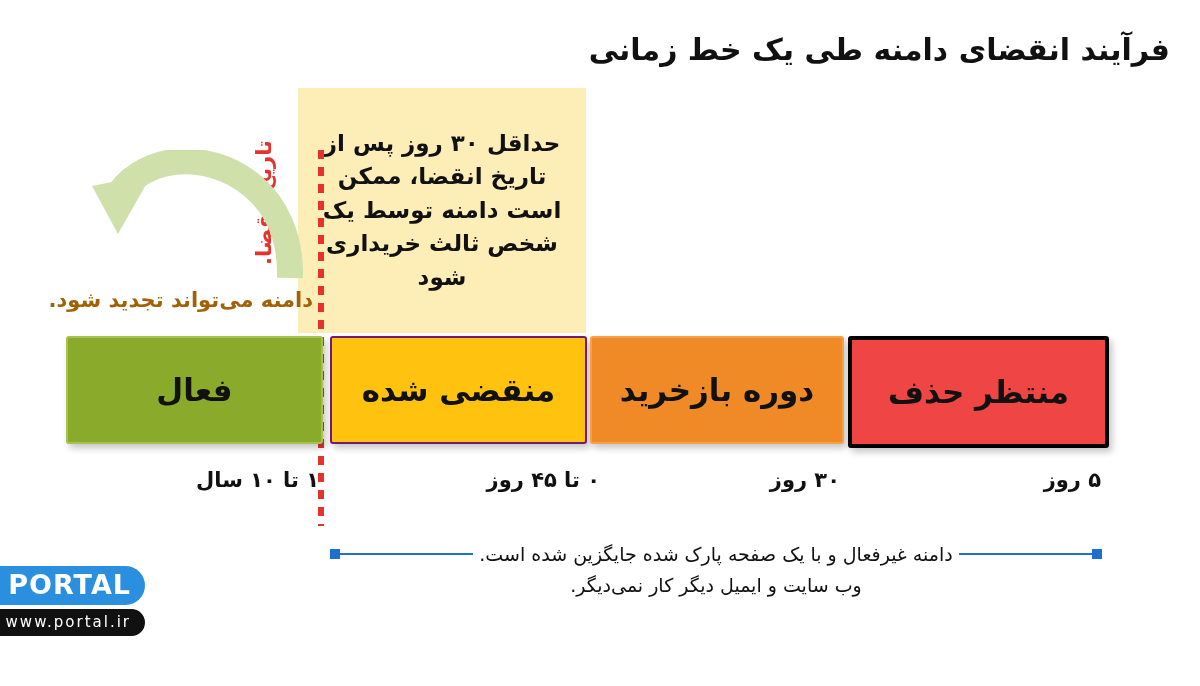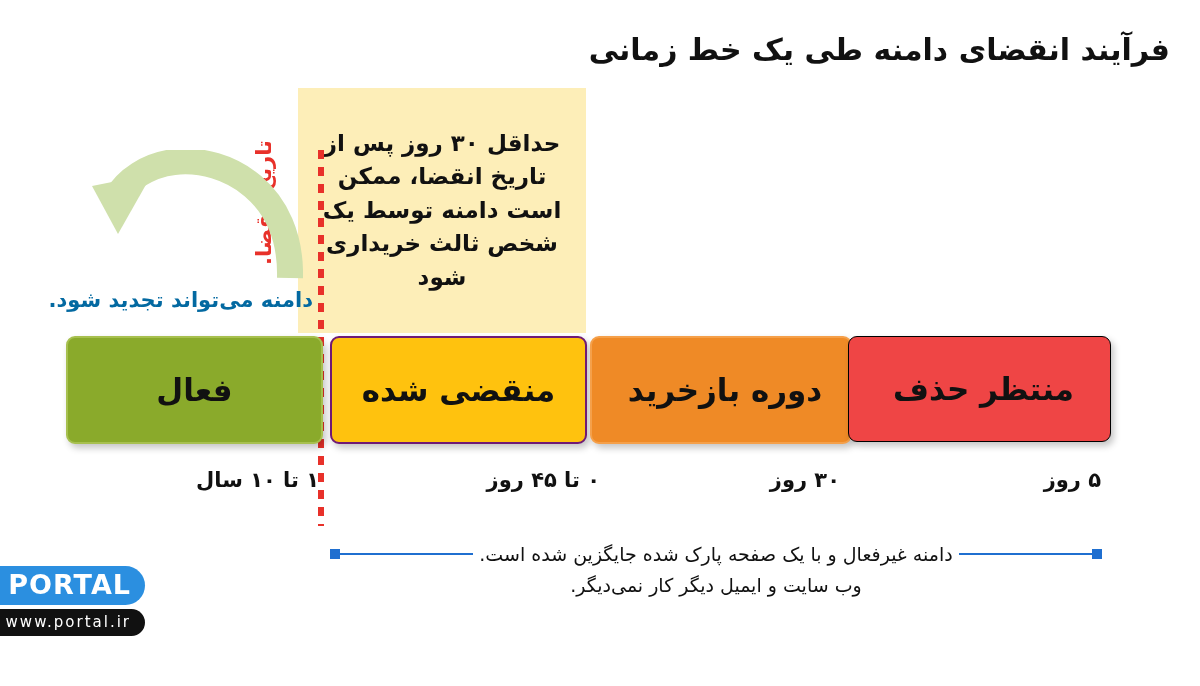--- a/index.html
+++ b/index.html
@@ -95,46 +95,46 @@
 
   .renew-caption {
     position: absolute;
     left: 55px;
     top: 288px;
     width: 258px;
     text-align: left;
     direction: rtl;
     font-size: 21px;
     font-weight: bold;
-    color: #0369a1;
+    color: #a16207;
     white-space: nowrap;
   }
 
   
   .bar {
     position: absolute;
     top: 336px;
     height: 104px;
-    border-radius: 9px;
+    border-radius: 3px;
     display: flex;
     align-items: center;
     justify-content: center;
     box-shadow: 3px 4px 7px rgba(0,0,0,0.23);
   }
   .bar .bar-label {
     font-size: 31px;
     font-weight: bold;
     color: #111111;
     direction: rtl;
     white-space: nowrap;
   }
   .bar-active   { left: 66px;  width: 253px; background: #8aaa2b; border: 2px solid #a7c04f; }
   .bar-expired  { left: 330px; width: 253px; background: #ffc20e; border: 2px solid #701a75; }
-  .bar-redemp   { left: 590px; width: 250px; background: #ef8a26; border: 2px solid #f5a04a; padding-left: 8px; }
-  .bar-pending  { left: 848px; width: 253px; background: #ef4545; border: 1px solid #000000; padding-left: 8px; }
+  .bar-redemp   { left: 590px; width: 250px; background: #ef8a26; border: 2px solid #f5a04a; }
+  .bar-pending  { left: 848px; width: 253px; background: #ef4545; border: 4px solid #000000; }
 
   
   .duration {
     position: absolute;
     top: 468px;
     font-size: 21px;
     font-weight: bold;
     color: #111111;
     direction: rtl;
     text-align: right;

